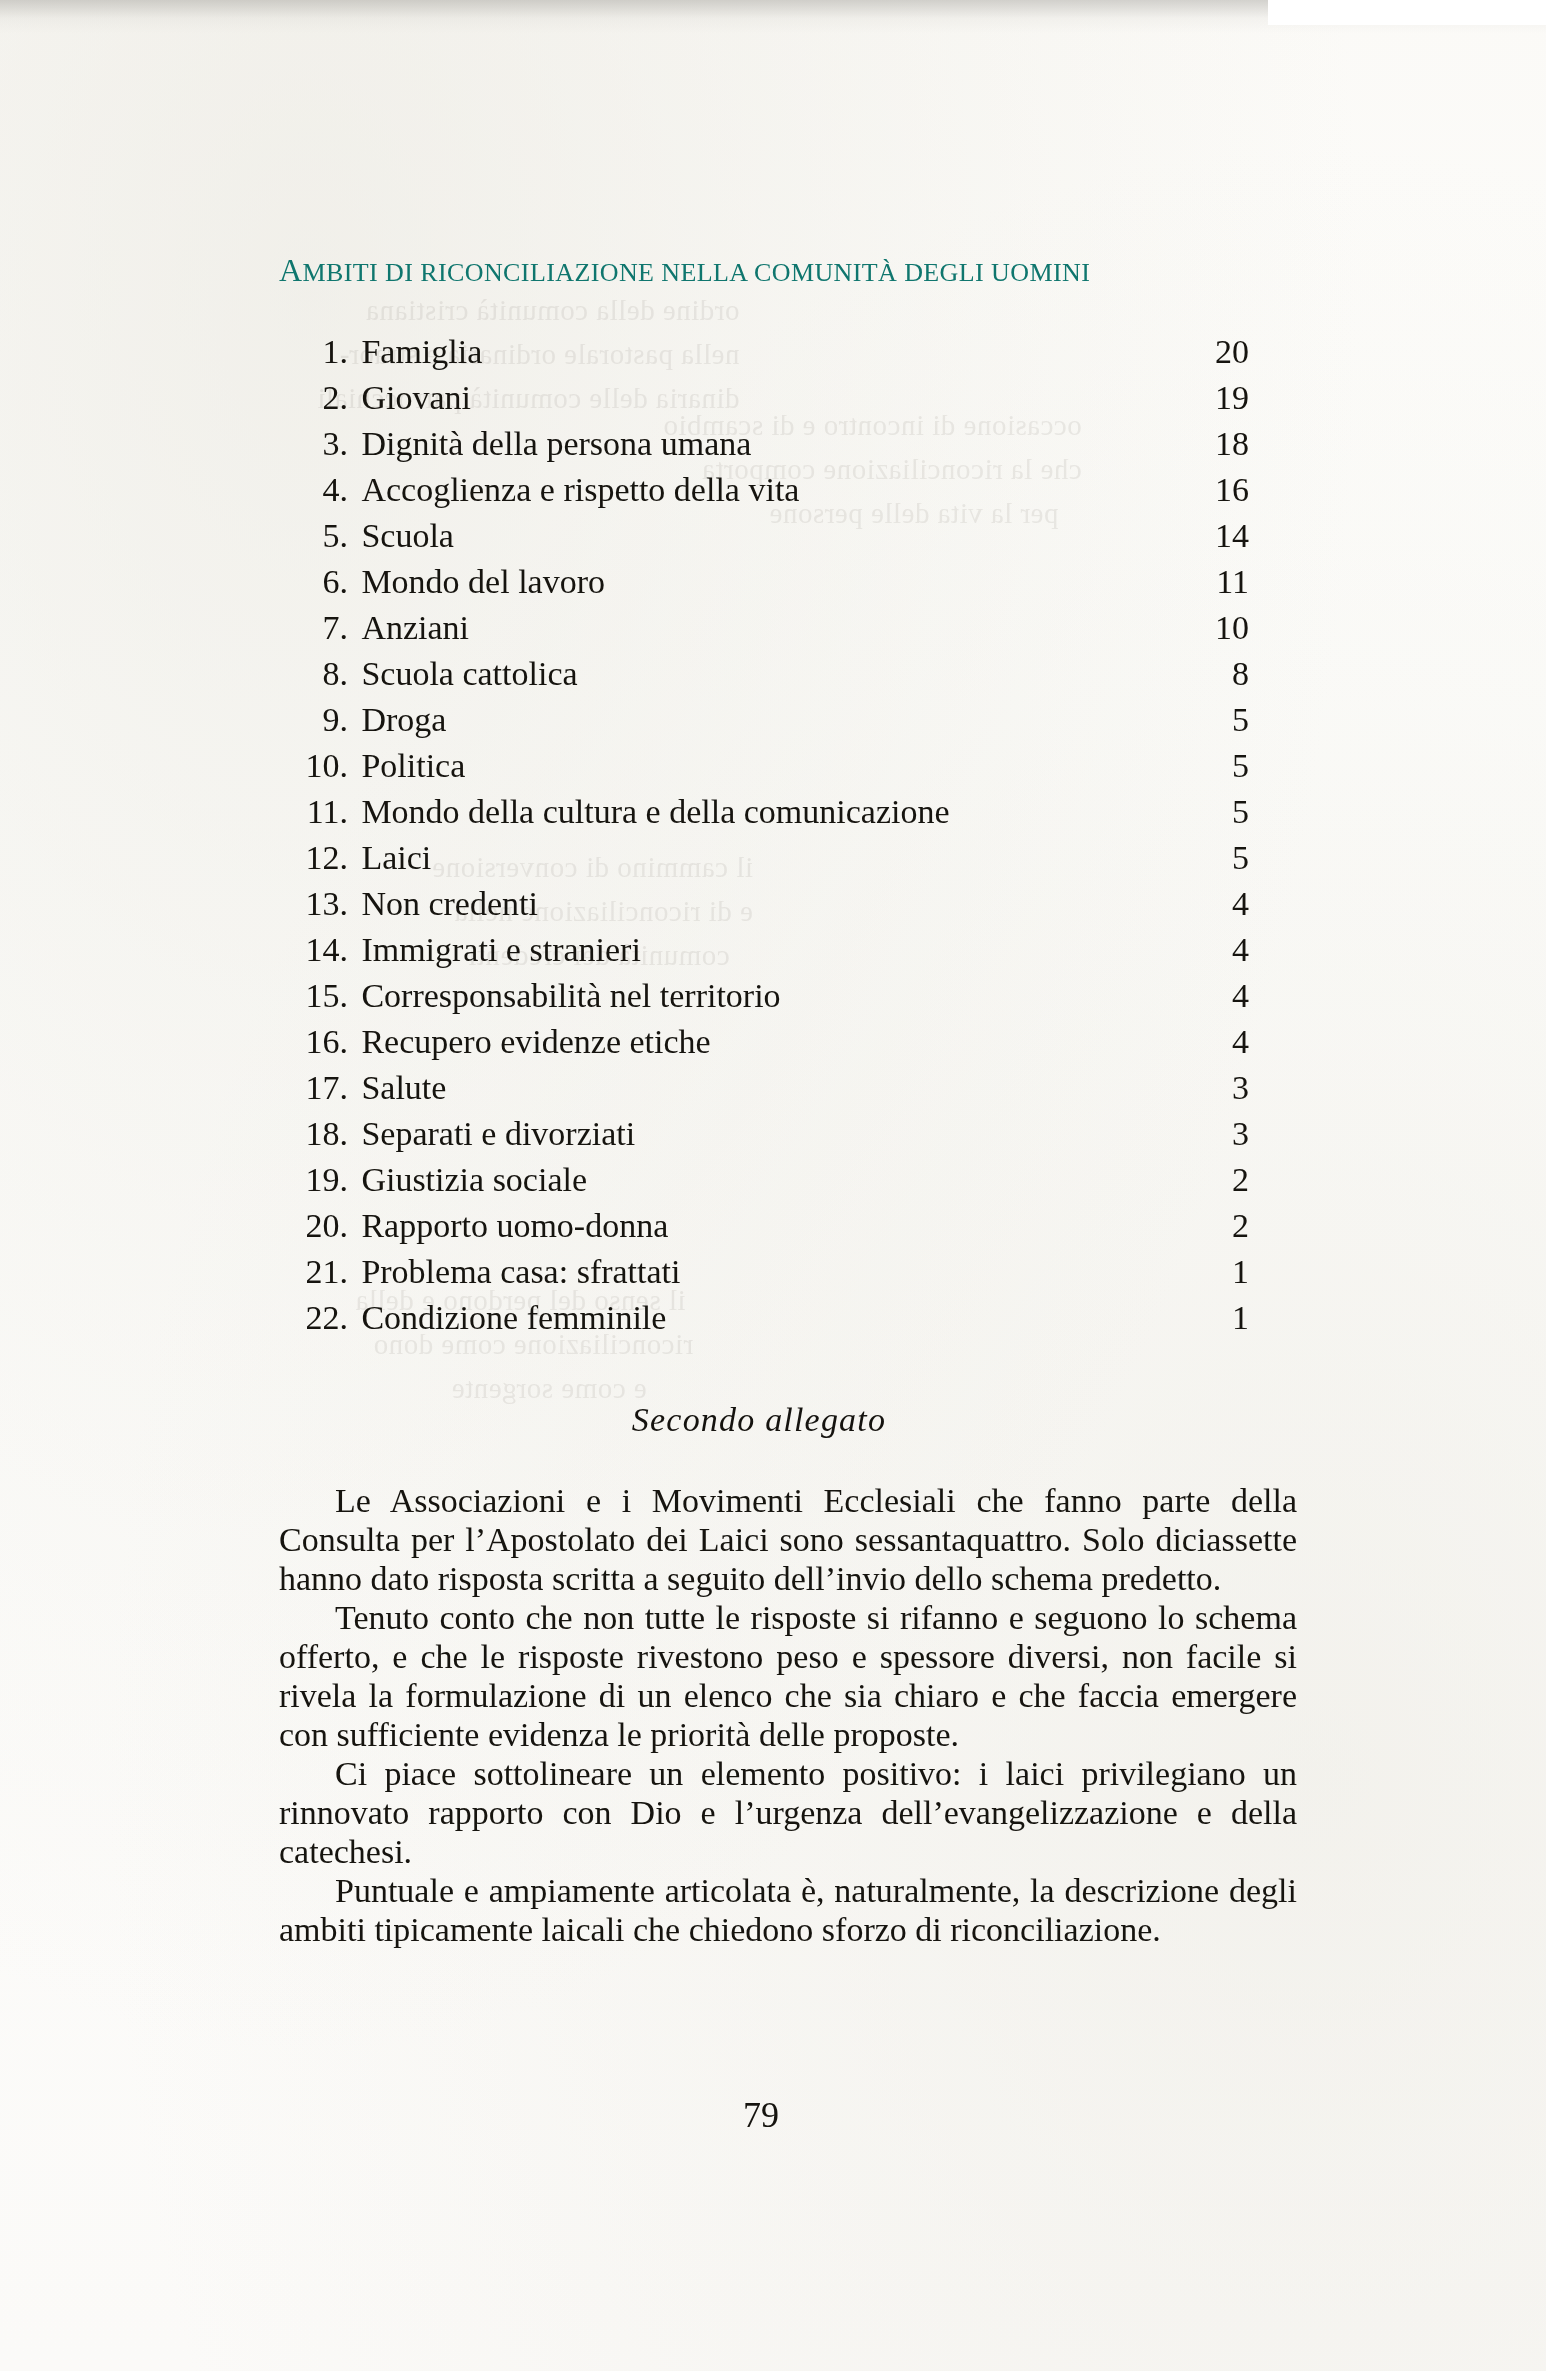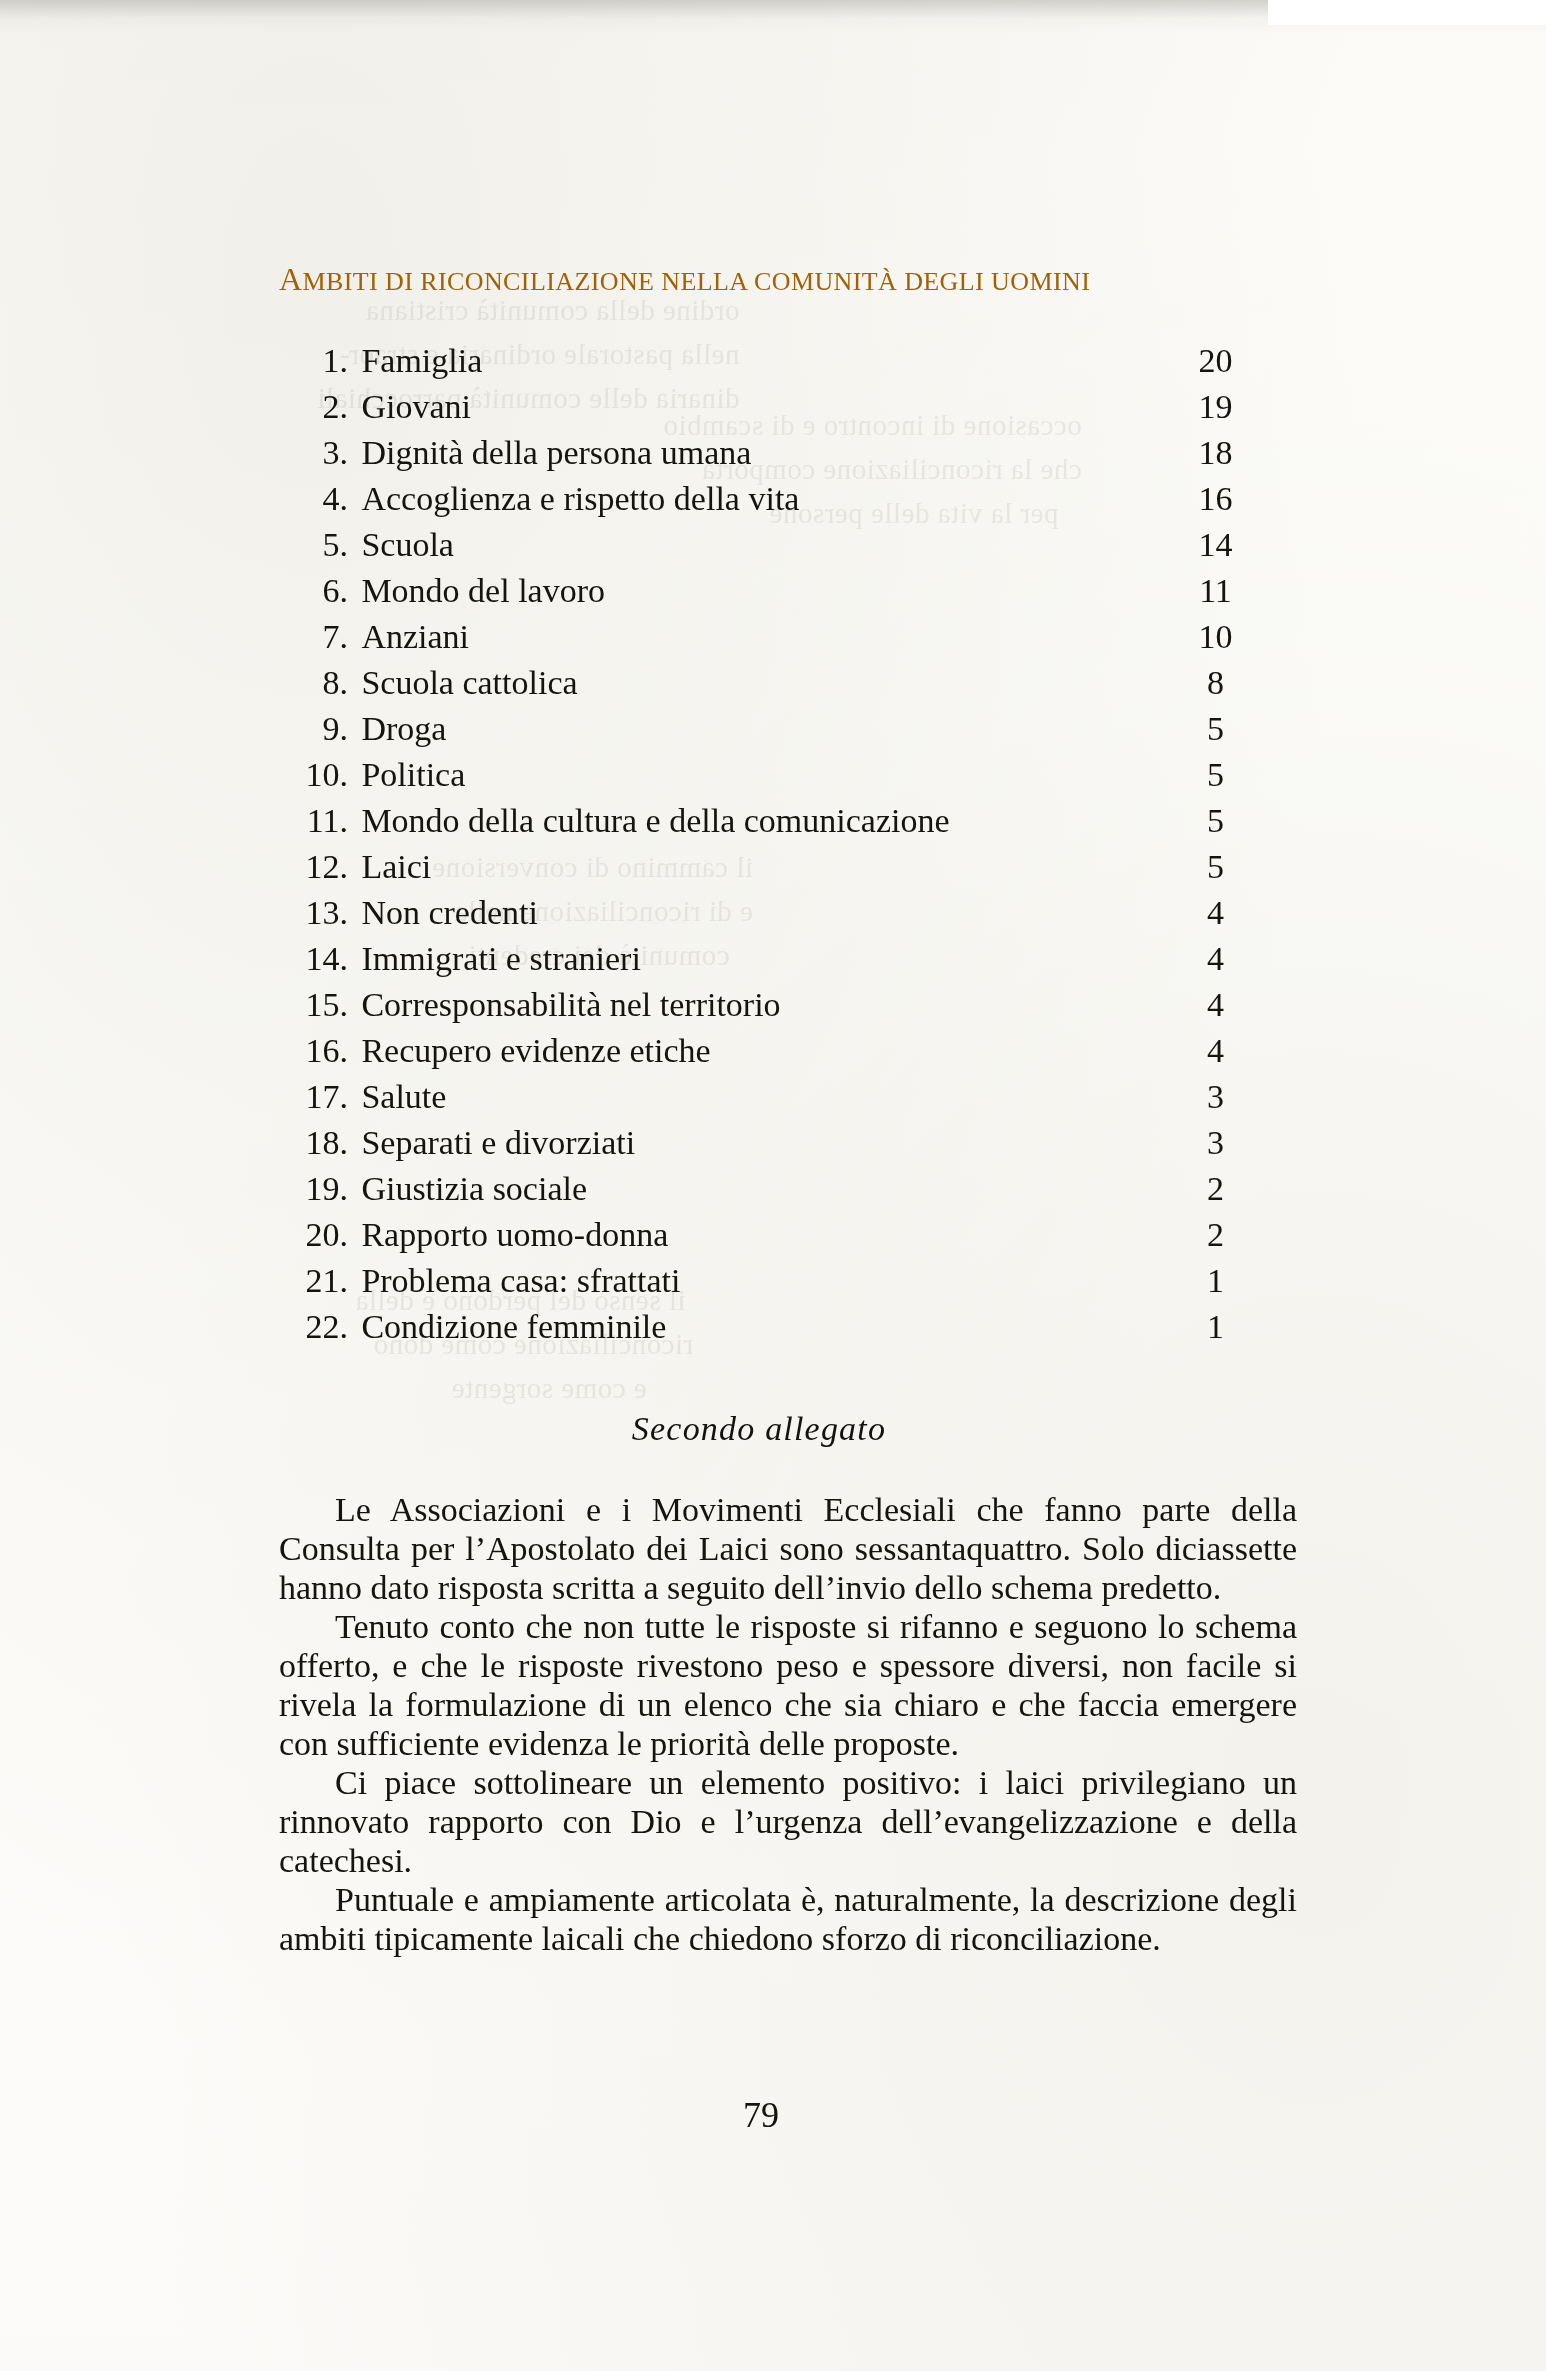--- a/index.html
+++ b/index.html
@@ -50,22 +50,22 @@
   }
   .content {
     position: absolute;
     left: 279px;
     top: 245px;
     width: 1018px;
   }
   .running-head {
     font-size: 26px;
     letter-spacing: 0.4px;
-    color: #a16207;
-    margin: 16px 0 40px 0;
+    color: #0f766e;
+    margin: 7px 0 40px 0;
     white-space: nowrap;
   }
   .running-head .cap {
     font-size: 32px;
   }
   .list {
     margin: 0;
     padding: 0;
     list-style: none;
     width: 970px;
@@ -82,21 +82,21 @@
     text-align: right;
     padding-right: 13.4px;
     flex: 0 0 auto;
   }
   .row-label {
     flex: 1 1 auto;
   }
   .row-count {
     flex: 0 0 auto;
     width: 67px;
-    text-align: center;
+    text-align: right;
   }
   .section-title {
     text-align: center;
     font-style: italic;
     font-size: 34px;
     margin: 60px 0 42px 0;
     letter-spacing: 1.2px;
     padding-right: 58px;
   }
   .para {

